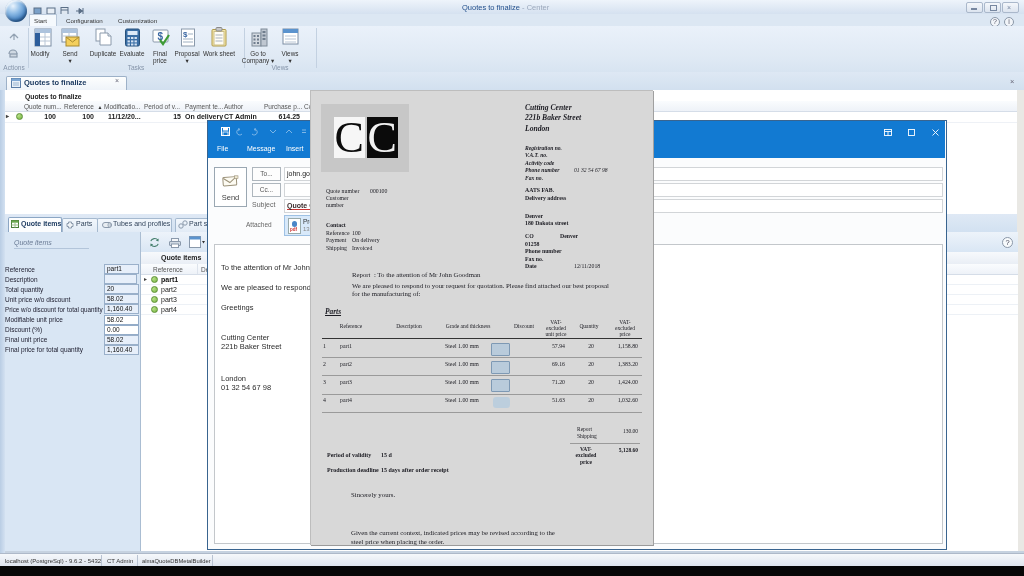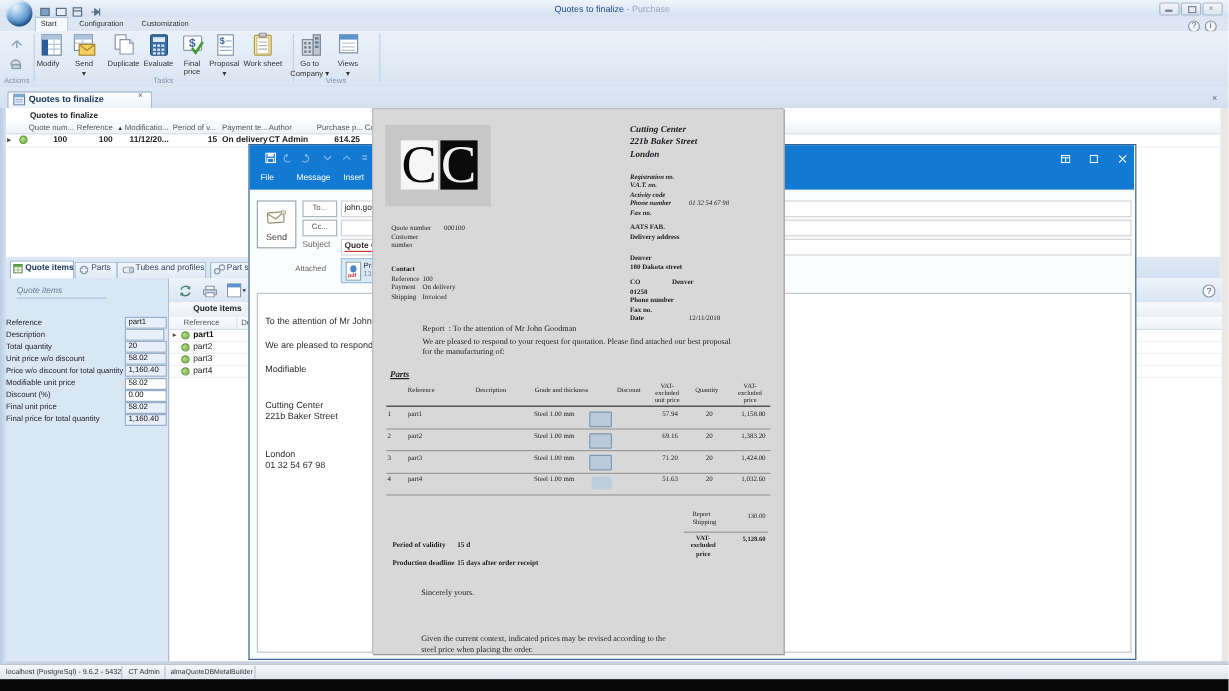--- a/index.html
+++ b/index.html
@@ -6,21 +6,21 @@
   #stage{position:relative;width:1024px;height:576px;overflow:hidden;
     font-family:"Liberation Sans",sans-serif;background:#fff;}
   .abs{position:absolute;}
 </style>
 </head>
 <body>
 <div id="stage">
 
   <div class="abs" id="titlebar" style="left:0;top:0;width:1024px;height:14px;
      background:linear-gradient(#eef4fb,#d5e1f0);border-bottom:1px solid #c2cfe0;"></div>
-  <div class="abs" style="left:462px;top:3px;font-size:7.5px;color:#1f4d8a;">Quotes to finalize <span style="color:#9aa7bb">- Purchase</span></div>
+  <div class="abs" style="left:462px;top:3px;font-size:7.5px;color:#1f4d8a;">Quotes to finalize <span style="color:#9aa7bb">- Center</span></div>
 
   <div class="abs" style="left:966px;top:2px;width:15px;height:9px;background:linear-gradient(#f4f7fb,#dce4ef);border:1px solid #aab8cb;border-radius:2px;">
       <div class="abs" style="left:4px;top:5px;width:6px;height:1.5px;background:#7787a0;"></div>
     </div>
   <div class="abs" style="left:984px;top:2px;width:15px;height:9px;background:linear-gradient(#f4f7fb,#dce4ef);border:1px solid #aab8cb;border-radius:2px;">
       <div class="abs" style="left:4.5px;top:2px;width:5px;height:4px;border:1px solid #7787a0;"></div>
     </div>
   <div class="abs" style="left:1002px;top:2px;width:15px;height:9px;background:linear-gradient(#f4f7fb,#dce4ef);border:1px solid #aab8cb;border-radius:2px;">
       <div class="abs" style="left:4px;top:0.5px;font-size:7px;color:#7787a0;">×</div>
     </div>
@@ -383,21 +383,21 @@
         <div class="abs" style="left:2.5px;top:2px;width:5.5px;height:5.5px;border-radius:50%;background:#4a86c8;"></div>
         <div class="abs" style="left:1px;top:8px;font-size:4.5px;color:#c33;font-weight:bold;">pdf</div>
       </div>
       <div class="abs" style="left:18px;top:2px;font-size:6.5px;color:#333;">Proposal_000100.pdf</div>
       <div class="abs" style="left:18px;top:10px;font-size:6px;color:#888;">13 KB</div>
     </div>
 
     <div class="abs" style="left:6px;top:122.5px;width:727px;height:298px;background:#fff;border:1px solid #c3c7cb;">
       <div class="abs" style="left:6px;top:18px;font-size:7.5px;color:#2c2c2c;">To the attention of Mr John Goodman</div>
       <div class="abs" style="left:6px;top:38px;font-size:7.5px;color:#2c2c2c;">We are pleased to respond to your request for quotation</div>
-      <div class="abs" style="left:6px;top:58px;font-size:7.5px;color:#2c2c2c;">Modifiable</div>
+      <div class="abs" style="left:6px;top:58px;font-size:7.5px;color:#2c2c2c;">Greetings</div>
       <div class="abs" style="left:6px;top:88px;font-size:7.5px;color:#2c2c2c;">Cutting Center<br>221b Baker Street</div>
       <div class="abs" style="left:6px;top:129px;font-size:7.5px;color:#2c2c2c;">London<br>01 32 54 67 98</div>
     </div>
   </div>
 
   <div class="abs" id="page" style="left:311px;top:91px;width:343px;height:455px;background:#d8d8d8;
       border-right:1px solid #a0a0a0;border-bottom:1px solid #9a9a9a;box-shadow:-1px -1px 0 #bdbdbd;z-index:20;box-sizing:border-box;
       font-family:'Liberation Serif',serif;color:#1b1b22;">
 
     <div class="abs" style="left:10px;top:13px;width:88px;height:68px;background:#c7c7c7;"></div>

